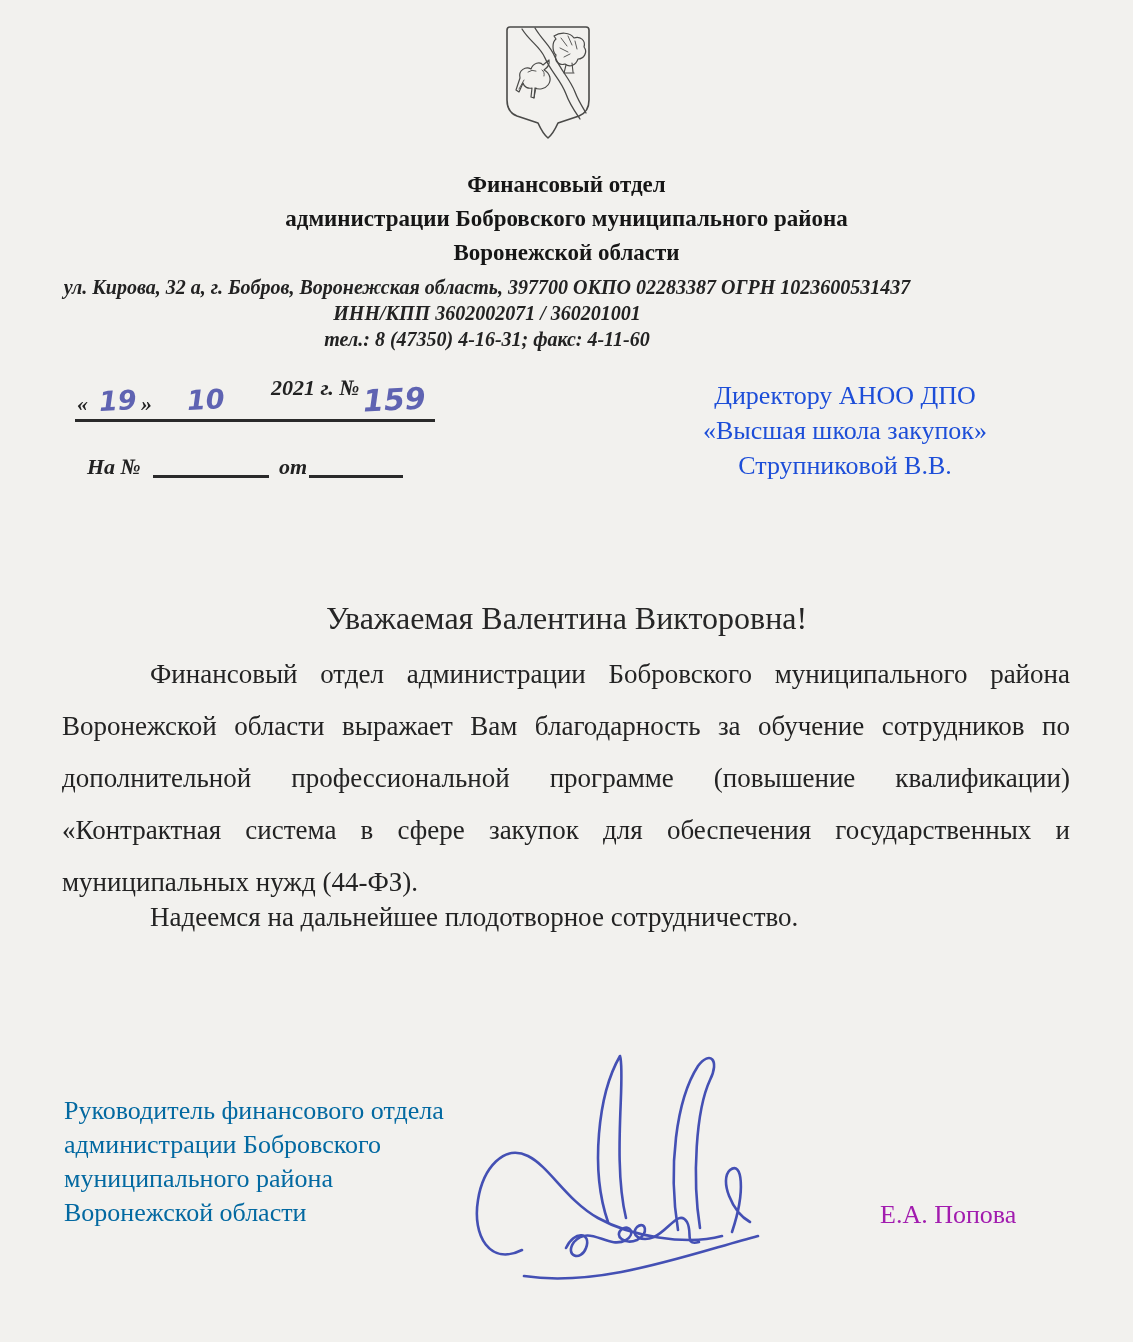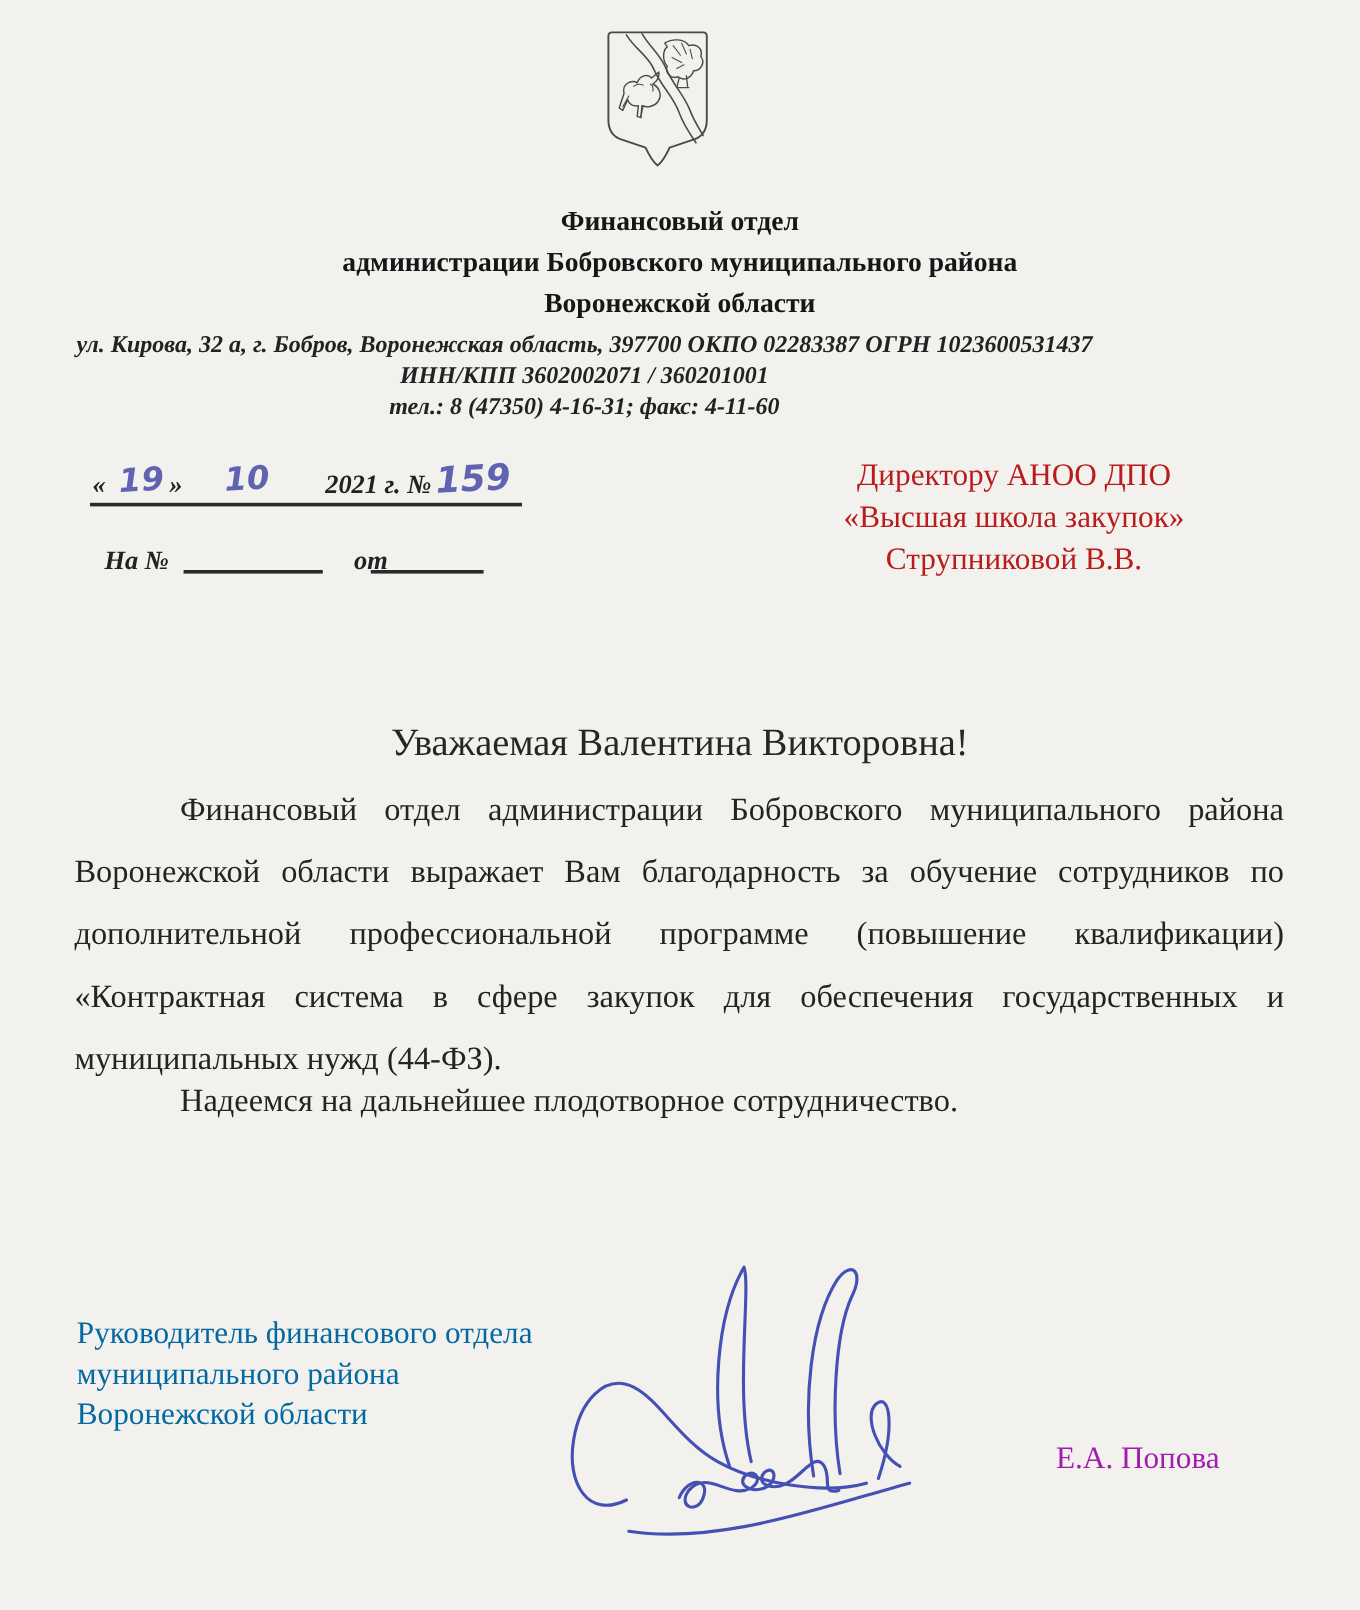--- a/index.html
+++ b/index.html
@@ -47,34 +47,34 @@
     font-weight: bold;
     color: #5f63b2;
     font-size: 27px;
     transform: rotate(-3deg);
     display: inline-block;
   }
   .q-open { position:absolute; left: 2px; bottom: 2px; }
   .hand-day { position:absolute; left: 24px; bottom: 3px; }
   .q-close { position:absolute; left: 66px; bottom: 2px; }
   .hand-month { position:absolute; left: 112px; bottom: 4px; }
-  .year-label { position:absolute; left: 196px; bottom: 2px; }
+  .year-label { position:absolute; left: 196px; bottom: 18px; }
   .hand-number { position:absolute; left: 288px; bottom: 2px; font-size: 30px; }
   .reply-row { position: relative; margin-top: 26px; height: 32px; white-space: nowrap; }
   .reply-label { position:absolute; left: 12px; bottom: 0; }
   .reply-line1 { position:absolute; left: 78px; bottom: 2px; width: 116px; border-bottom: 3px solid #2a2a2a; height: 1px;}
-  .reply-from { position:absolute; left: 204px; bottom: 0; margin-left: 16px; }
+  .reply-from { position:absolute; left: 204px; bottom: 0; }
   .reply-line2 { position:absolute; left: 234px; bottom: 2px; width: 94px; border-bottom: 3px solid #2a2a2a; height: 1px;}
 
   .addressee {
     left: 660px; top: 378px; width: 370px;
     text-align: center;
     font-size: 26px;
     line-height: 35px;
-    color: #b91c1c;
+    color: #1d4ed8;
   }
 
   
   .salutation {
     left: 0; top: 600px; width: 1133px;
     text-align: center;
     font-size: 32px;
     color: #262626;
   }
   .body-p1 {
@@ -161,20 +161,21 @@
   <div>Струпниковой В.В.</div>
 </div>
 
 <div class="abs salutation">Уважаемая Валентина Викторовна!</div>
 
 <div class="abs body-p1">Финансовый отдел администрации Бобровского муниципального района Воронежской области выражает Вам благодарность за обучение сотрудников по дополнительной профессиональной программе (повышение квалификации) «Контрактная система в сфере закупок для обеспечения государственных и муниципальных нужд (44-ФЗ).</div>
 <div class="abs body-p2">Надеемся на дальнейшее плодотворное сотрудничество.</div>
 
 <div class="abs sig-position">
   <div>Руководитель финансового отдела</div>
+  <div>администрации Бобровского</div>
   <div>муниципального района</div>
   <div>Воронежской области</div>
 </div>
 
 <div class="abs signature-svg">
   <svg viewBox="0 0 330 260" width="330" height="260" fill="none" stroke="#4450b4" stroke-width="2.6" stroke-linecap="round" stroke-linejoin="round">
 
     <path d="M52,210 C20,226 2,196 8,160 C13,128 34,104 58,116 C80,127 96,160 128,178 C160,196 216,206 252,196"></path>
 
     <path d="M138,182 C120,130 128,54 150,16 C156,34 142,120 156,178"></path>

